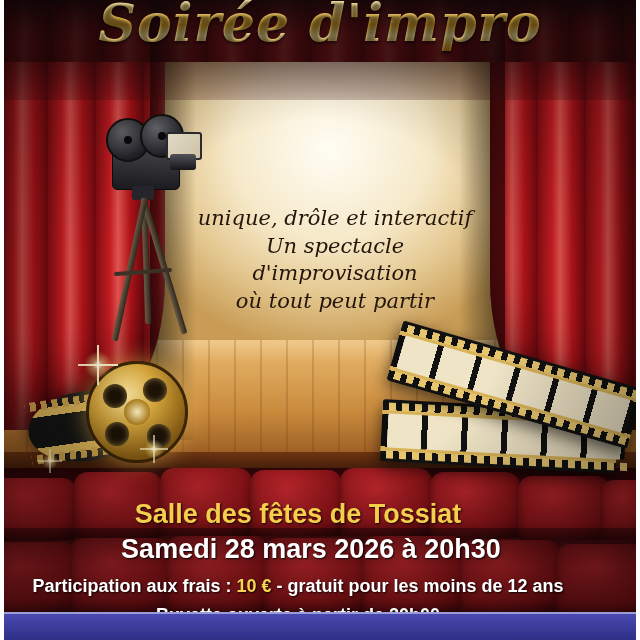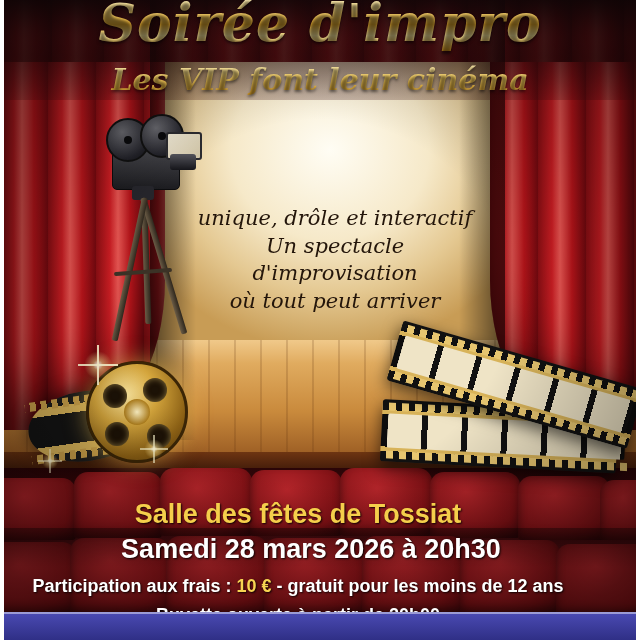--- a/index.html
+++ b/index.html
@@ -512,26 +512,25 @@
       <div class="perf" style="top:3px;"></div>
       <div class="perf" style="top:51px;"></div>
     </div>
   </div>
 
   <div class="vignette"></div>
 
   <div class="title-wrap">
     <h1 class="title">Soirée d'impro</h1>
   </div>
-  <div class="subtitle">Les VIP font leur cinéma</div>
 
   <div class="blurb">
     <div>unique, drôle et interactif</div>
     <div>Un spectacle d'improvisation</div>
-    <div>où tout peut arriver</div>
+    <div>où tout peut partir</div>
   </div>
 
   <div class="bottom-block">
     <p class="venue">Salle des fêtes de Tossiat</p>
     <p class="date">Samedi 28 mars 2026 à 20h30</p>
     <p class="price"><span>Participation aux frais : </span><span class="amount">10 €</span><span> - gratuit pour les moins de 12 ans</span></p>
     <p class="bar">Buvette ouverte à partir de 20h00</p>
   </div>
 
   <div class="footer">

